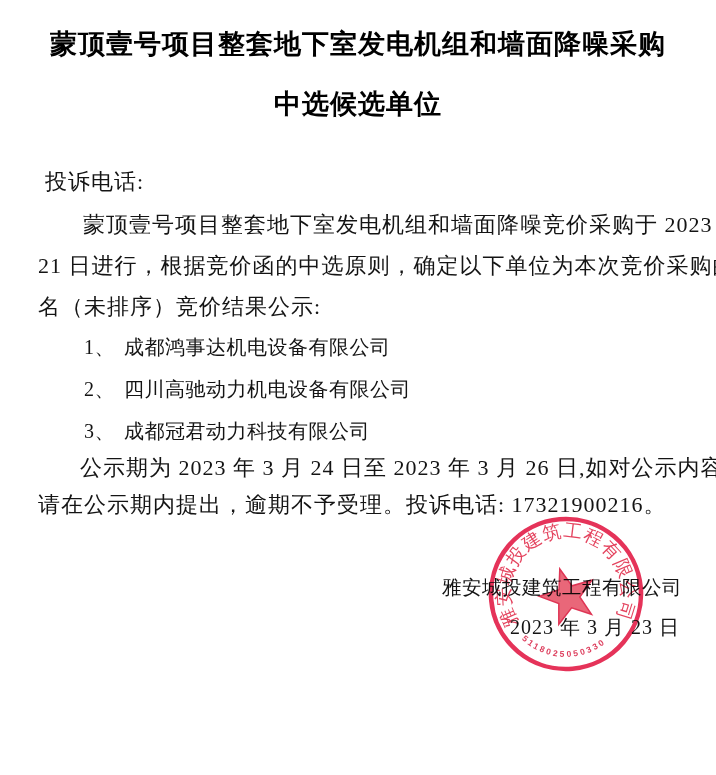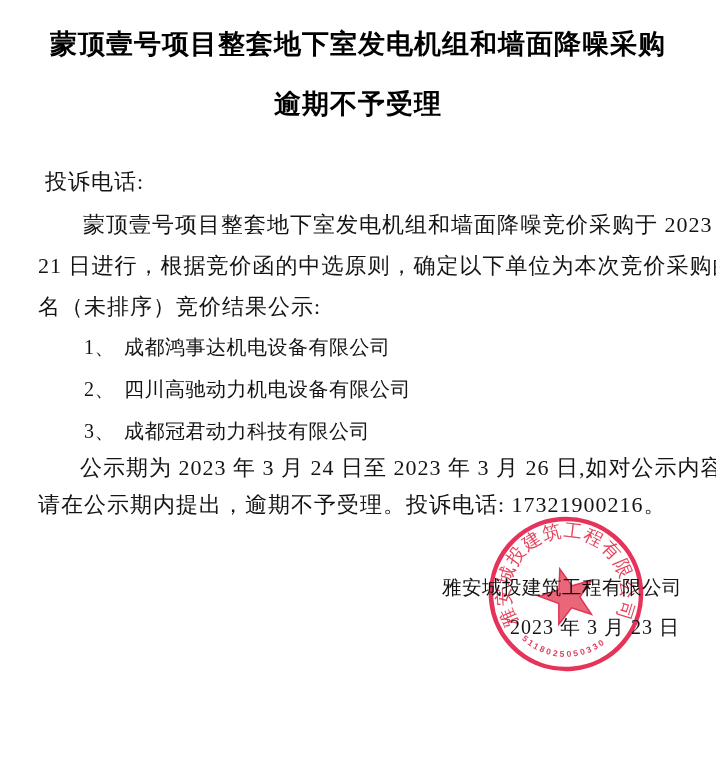--- a/index.html
+++ b/index.html
@@ -83,21 +83,21 @@
     letter-spacing: 2.4px;
     fill: #da2c4e;
   }
 </style>
 </head>
 <body>
 
 <div class="page">
 
   <div class="title-line title-1">蒙顶壹号项目整套地下室发电机组和墙面降噪采购</div>
-  <div class="title-line title-2">逾期不予受理</div>
+  <div class="title-line title-2">中选候选单位</div>
 
   <div class="body-line salutation">投诉电话:</div>
 
   <div class="body-line p1-l1">蒙顶壹号项目整套地下室发电机组和墙面降噪竞价采购于 2023 年 3 月</div>
   <div class="body-line p1-l2">21 日进行，根据竞价函的中选原则，确定以下单位为本次竞价采购的前 3</div>
   <div class="body-line p1-l3">名（未排序）竞价结果公示:</div>
 
   <div class="list-item item-1">
     <span class="list-num">1、</span><span>成都鸿事达机电设备有限公司</span>
   </div>

